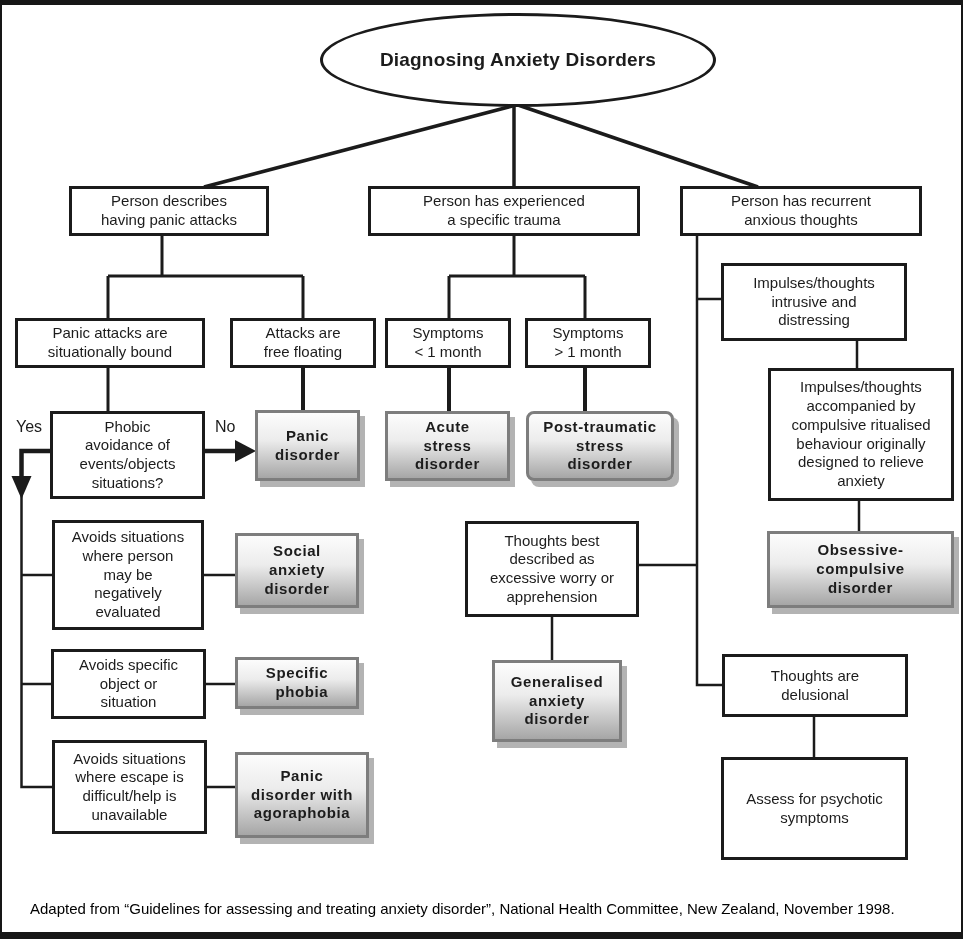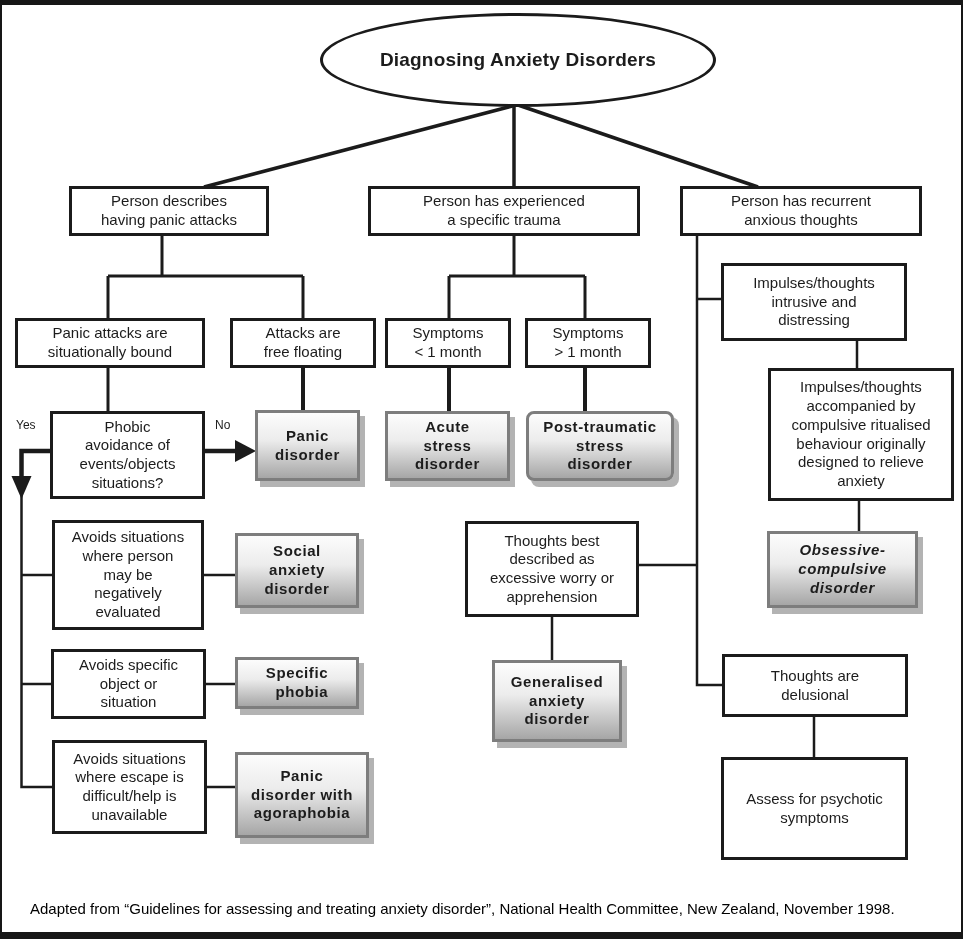--- a/index.html
+++ b/index.html
@@ -36,21 +36,21 @@
     letter-spacing:0.6px;
   }
   .ellipse{
     position:absolute;left:318px;top:8px;width:396px;height:94px;
     box-sizing:border-box;border:3px solid #1b1b1b;border-radius:50%;
     background:#ffffff;
     display:flex;align-items:center;justify-content:center;
     font-size:19px;font-weight:bold;letter-spacing:0.2px;
   }
   .decision-label{
-    position:absolute;font-size:12px;color:#1c1c1c;
+    position:absolute;font-size:16px;color:#1c1c1c;
   }
   .caption{
     position:absolute;left:28px;top:895px;right:18px;
     font-size:15px;color:#000000;
   }
 </style>
 </head>
 <body>
 
 <div class="canvas">
@@ -156,21 +156,21 @@
 unavailable</div>
 
   <div class="node result" style="left:253px;top:405px;width:105px;height:71px;">Panic
 disorder</div>
   <div class="node result" style="left:383px;top:406px;width:125px;height:70px;">Acute
 stress
 disorder</div>
   <div class="node result" style="left:524px;top:406px;width:148px;height:70px;border-radius:8px;">Post-traumatic
 stress
 disorder</div>
-  <div class="node result" style="left:765px;top:526px;width:151px;height:77px;font-style:italic;">Obsessive-
+  <div class="node result" style="left:765px;top:526px;width:187px;height:77px;">Obsessive-
 compulsive
 disorder</div>
   <div class="node result" style="left:233px;top:528px;width:124px;height:75px;">Social
 anxiety
 disorder</div>
   <div class="node result" style="left:233px;top:652px;width:124px;height:52px;text-align:right;">Specific
 phobia</div>
   <div class="node result" style="left:233px;top:747px;width:134px;height:86px;">Panic
 disorder with
 agoraphobia</div>

